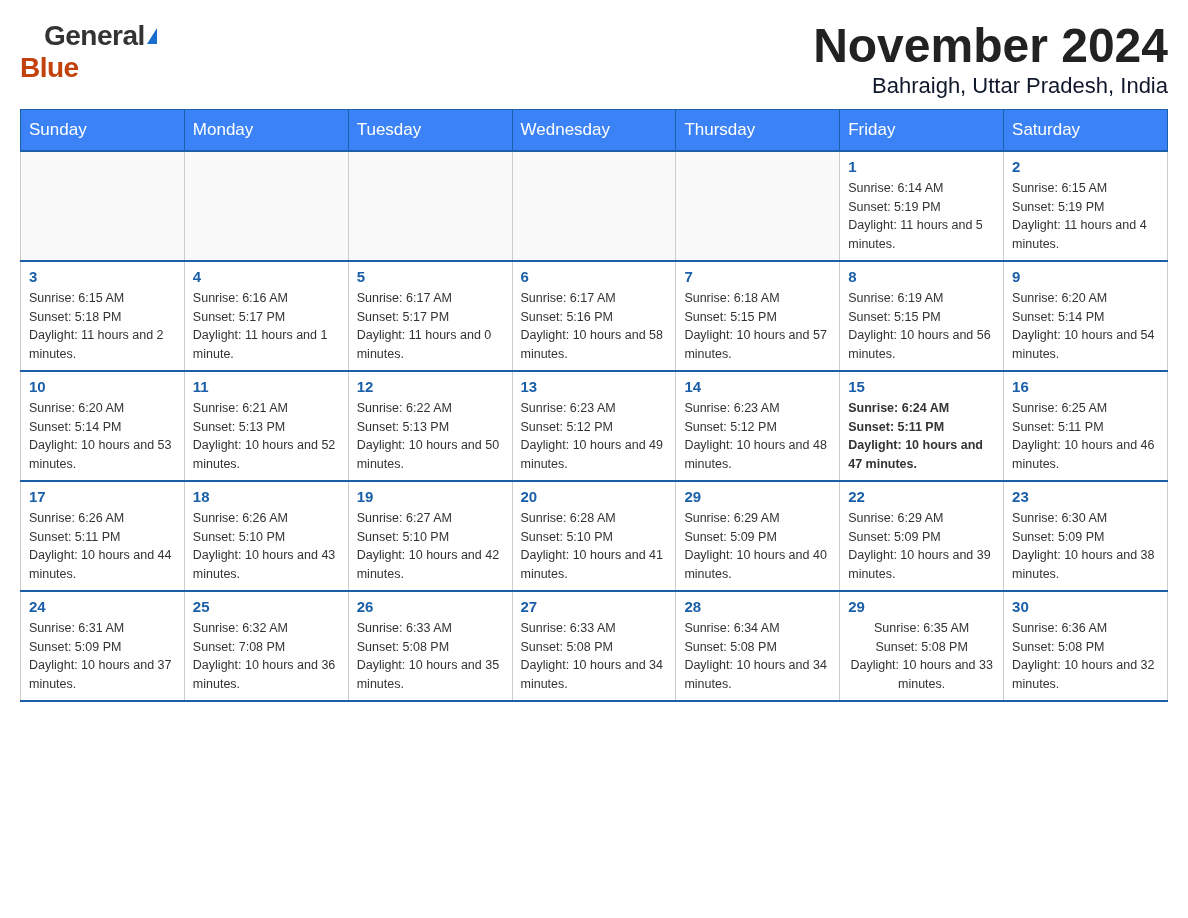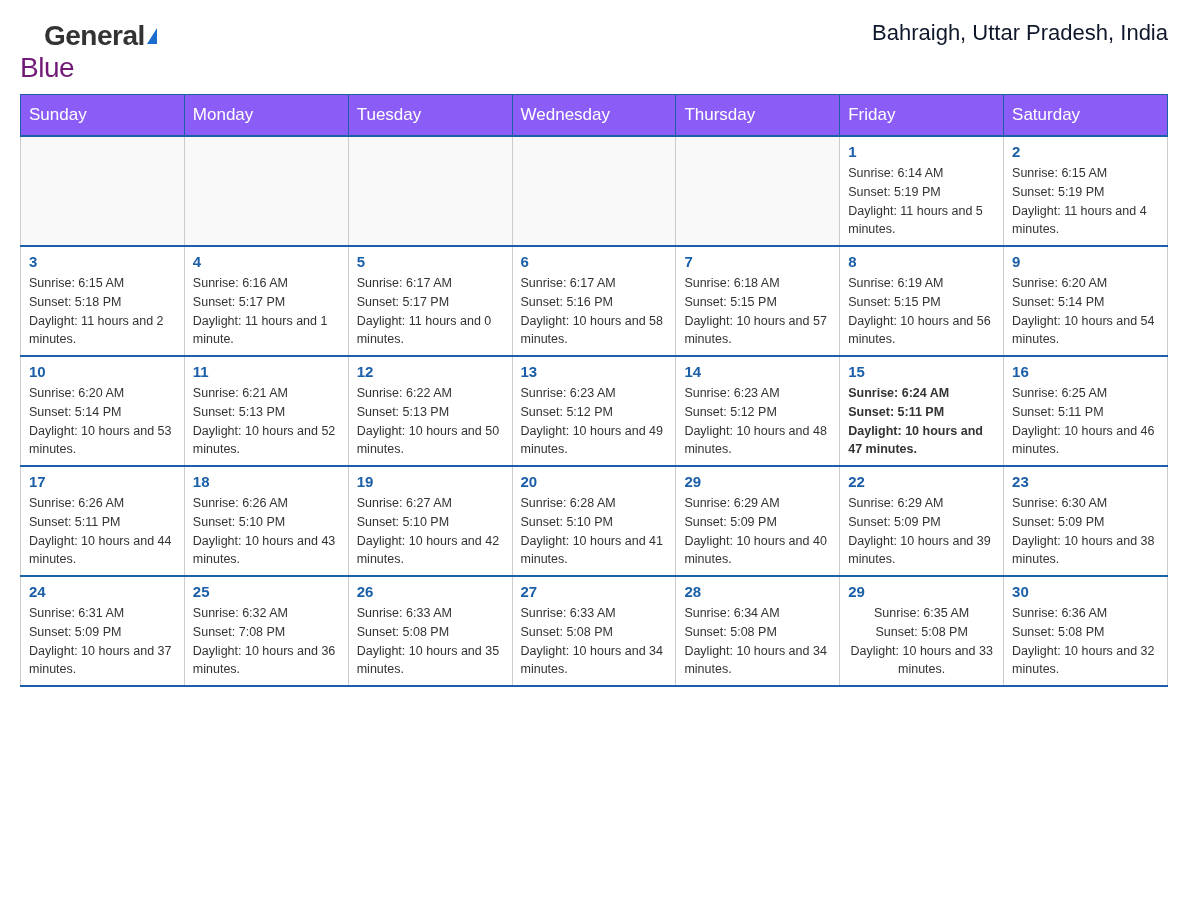--- a/index.html
+++ b/index.html
@@ -23,22 +23,22 @@
     }
     .logo-general {
       font-size: 28px;
       font-weight: bold;
       color: #333;
       letter-spacing: -0.5px;
       margin-left: 24px;
     }
     .logo-blue {
       font-size: 28px;
-      font-weight: normal;
-      color: #701a75;
+      font-weight: bold;
+      color: #c2410c;
       letter-spacing: -0.5px;
     }
     .logo-triangle {
       display: inline-block;
       width: 0;
       height: 0;
       border-left: 10px solid transparent;
       border-bottom: 16px solid #1a6dcc;
       margin-left: 2px;
       vertical-align: middle;
@@ -56,21 +56,21 @@
       font-size: 22px;
       color: #0f172a;
       margin-top: 0;
     }
     .calendar {
       width: 100%;
       border-collapse: collapse;
       margin-top: 8px;
     }
     .calendar th {
-      background: #8b5cf6;
+      background: #3b82f6;
       color: #fff;
       font-size: 17px;
       font-weight: normal;
       padding: 10px 8px;
       text-align: left;
       border: 1px solid #1a5fa8;
     }
     .calendar td {
       vertical-align: top;
       padding: 6px 8px;
@@ -104,20 +104,21 @@
 
 <div class="header">
   <div class="logo">
     <div style="display:flex; align-items:center;">
       <span class="logo-general">General</span>
       <span class="logo-triangle"></span>
     </div>
     <span class="logo-blue">Blue</span>
   </div>
   <div class="title-section">
+    <div class="month-year">November 2024</div>
     <div class="location">Bahraigh, Uttar Pradesh, India</div>
   </div>
 </div>
 
 <table class="calendar">
   <thead>
     <tr>
     <th>Sunday</th>
         <th>Monday</th>
         <th>Tuesday</th>

